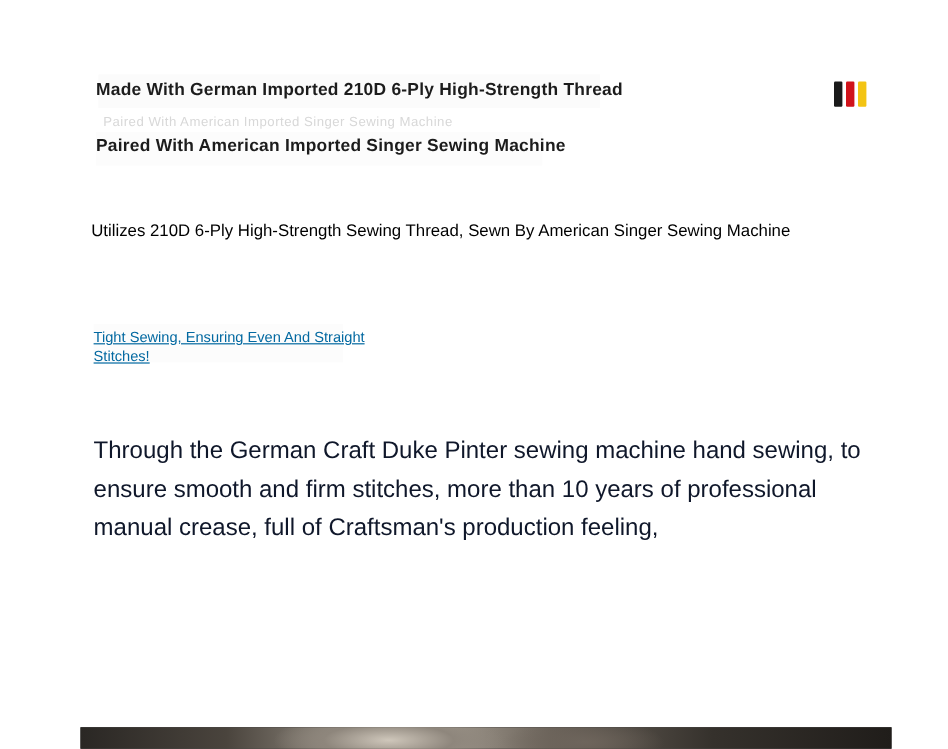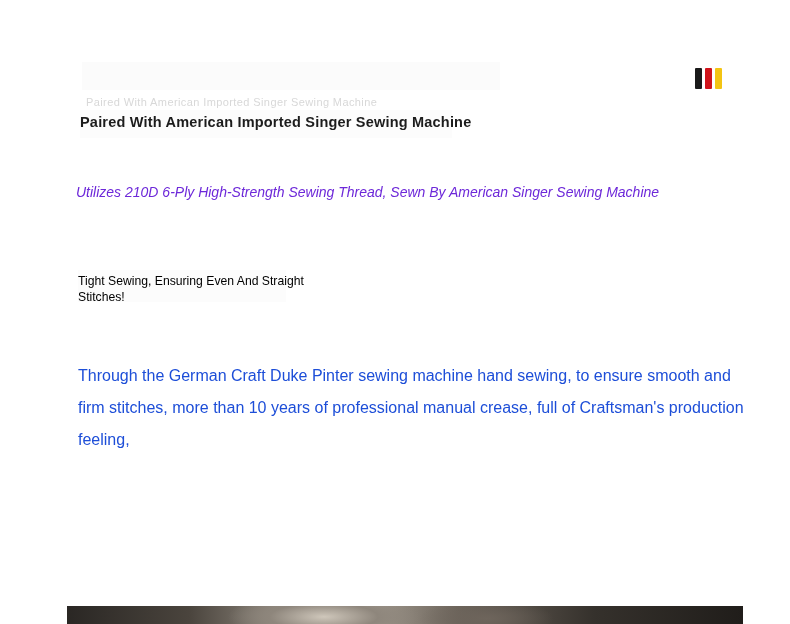--- a/index.html
+++ b/index.html
@@ -84,61 +84,61 @@
     border-radius: 1px;
   }
 
   
   .line-a {
     position: absolute;
     left: 76px;
     top: 184px;
     font-size: 14px;
     font-weight: 500;
-    color: #6d28d9;
+    color: #000000;
     white-space: nowrap;
-    font-style: italic;
   }
   .line-b {
     position: absolute;
     left: 78px;
     top: 234px;
     font-size: 12.2px;
     font-weight: 500;
     color: #2a2a2a;
     white-space: nowrap;
   }
   .line-c {
     position: absolute;
     left: 78px;
     top: 273px;
     font-size: 12.2px;
     font-weight: 500;
-    color: #000000;
+    color: #0369a1;
     line-height: 16px;
     width: 250px;
+    text-decoration: underline;
   }
   .ghost-box-3 {
     position: absolute;
     left: 78px;
     top: 270px;
     width: 208px;
     height: 32px;
     background: #fcfcfc;
   }
 
   
   .paragraph {
     position: absolute;
     left: 78px;
     top: 360px;
     width: 672px;
-    font-size: 16px;
+    font-size: 20px;
     line-height: 32px;
-    color: #1d4ed8;
+    color: #0f172a;
     font-weight: 400;
   }
 
   
   .photo-strip {
     position: absolute;
     left: 67px;
     top: 606px;
     width: 676px;
     height: 18px;
@@ -157,20 +157,21 @@
 </head>
 <body>
 
 <div class="page">
 
   <div class="ghost-box-1"></div>
   <div class="ghost-box-2"></div>
 
   <div class="ghost">Paired With American Imported Singer Sewing Machine</div>
 
+  <div class="headline-1">Made With German Imported 210D 6-Ply High-Strength Thread</div>
 
   <div class="headline-2">Paired With American Imported Singer Sewing Machine</div>
 
   <div class="flag-mark">
     <span class="flag-bar" style="background:#1a1a1a"></span>
     <span class="flag-bar" style="background:#d0131b"></span>
     <span class="flag-bar" style="background:#f3c413"></span>
   </div>
 
   <div class="line-a">Utilizes 210D 6-Ply High-Strength Sewing Thread, Sewn By American Singer Sewing Machine</div>

